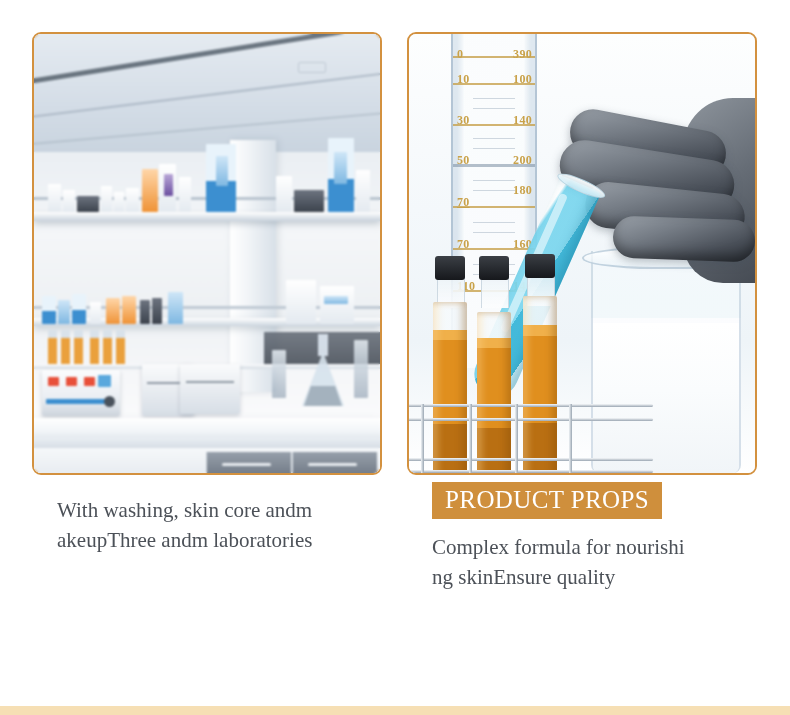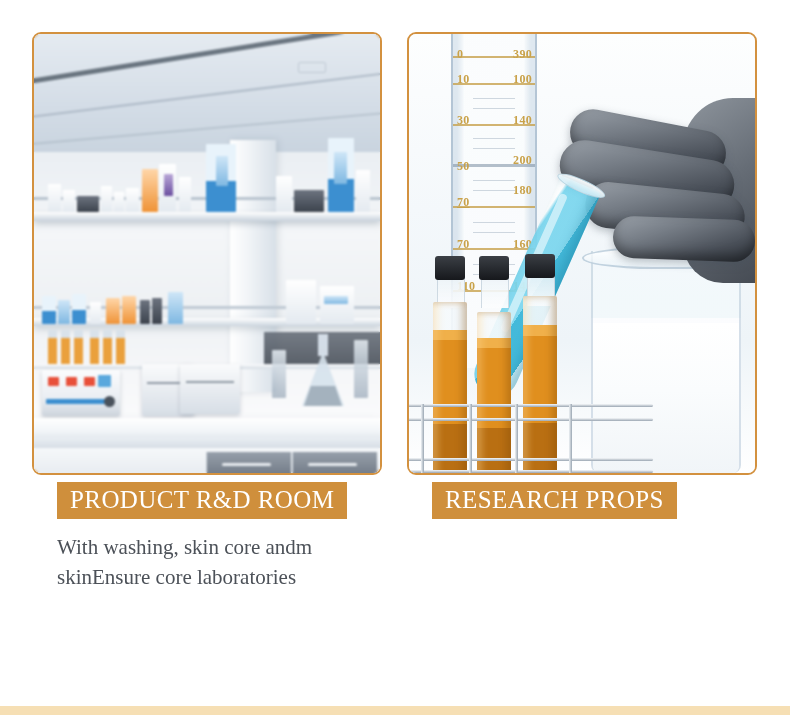--- a/index.html
+++ b/index.html
@@ -502,21 +502,21 @@
             <div class="cyl-tick" style="top:236px;"></div>
             <div class="cyl-tick" style="top:246px;"></div>
             <div class="cyl-band" style="top:262px;"></div>
 
             <span class="cyl-num l" style="top:19px;">0</span>
             <span class="cyl-num r" style="top:19px;">390</span>
             <span class="cyl-num l" style="top:44px;">10</span>
             <span class="cyl-num r" style="top:44px;">100</span>
             <span class="cyl-num l" style="top:85px;">30</span>
             <span class="cyl-num r" style="top:85px;">140</span>
-            <span class="cyl-num l" style="top:131px;font-family:Liberation Serif, serif;">50</span>
+            <span class="cyl-num l" style="top:125px;font-family:Liberation Serif, serif;">50</span>
             <span class="cyl-num r" style="top:125px;">200</span>
             <span class="cyl-num l" style="top:167px;text-decoration:underline;">70</span>
             <span class="cyl-num r" style="top:155px;">180</span>
             <span class="cyl-num l" style="top:209px;">70</span>
             <span class="cyl-num r" style="top:209px;">160</span>
             <span class="cyl-num l" style="top:251px;">110</span>
             <span class="cyl-num r" style="top:251px;">140</span>
           </div>
 
           <div class="beaker">
@@ -562,26 +562,29 @@
           <div class="rack-post" style="left:160px; top:370px; height:72px;"></div>
 
         </div>
       </div>
     </div>
   </div>
 
   <div class="captions">
 
     <div class="cap-col left">
-      <div class="badge">PRODUCT R&amp;D ROOM</div>
       <div class="cap-body">
         <div>With washing, skin core andm</div>
-        <div>skinEnsure core laboratories</div>
+        <div>akeupThree andm laboratories</div>
       </div>
     </div>
 
     <div class="cap-col right">
-      <div class="badge">RESEARCH PROPS</div>
+      <div class="badge">PRODUCT PROPS</div>
+      <div class="cap-body">
+        <div>Complex formula for nourishi</div>
+        <div>ng skinEnsure quality</div>
+      </div>
     </div>
   </div>
 
   <div class="bottom-strip"></div>
 </div>
 
 </body></html>

